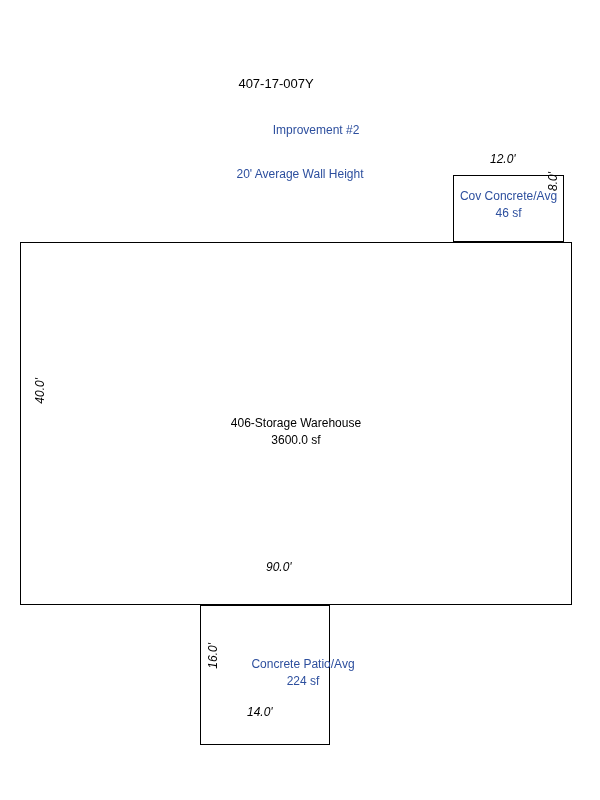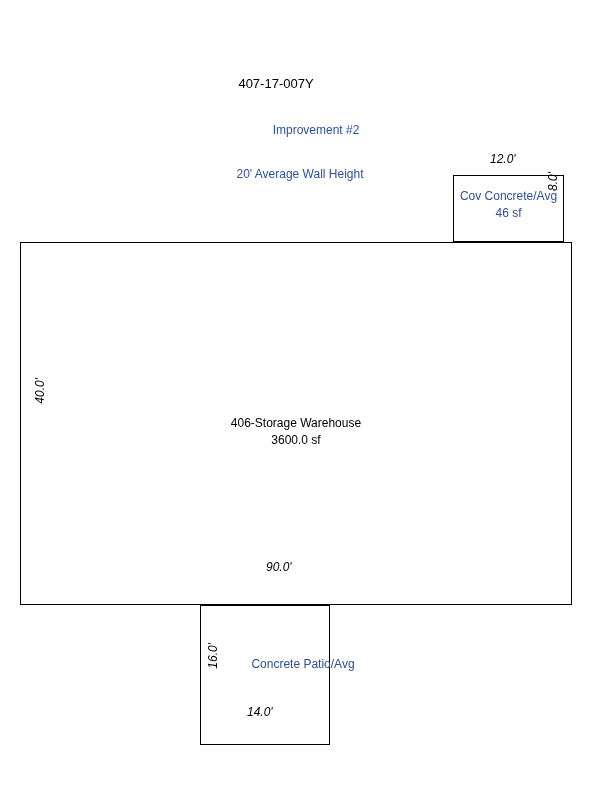--- a/index.html
+++ b/index.html
@@ -160,18 +160,19 @@
       <div>406-Storage Warehouse</div>
       <div>3600.0 sf</div>
     </div>
   </div>
   <div class="dim" id="dim-main-bottom">90.0'</div>
   <div class="dim dim-vertical" id="dim-main-left">40.0'</div>
 
   <div class="shape" id="concrete-patio">
     <div class="shape-label blue-label" id="patio-label">
       <div>Concrete Patio/Avg</div>
+      <div>224 sf</div>
     </div>
   </div>
   <div class="dim" id="dim-patio-bottom">14.0'</div>
   <div class="dim dim-vertical" id="dim-patio-left">16.0'</div>
 
 </div>
 
 </body></html>

